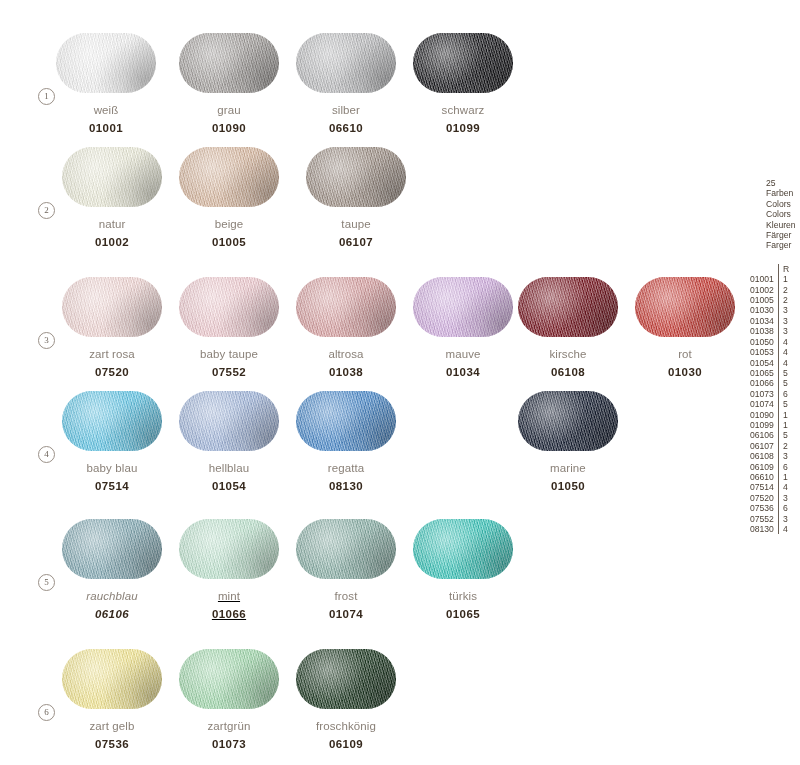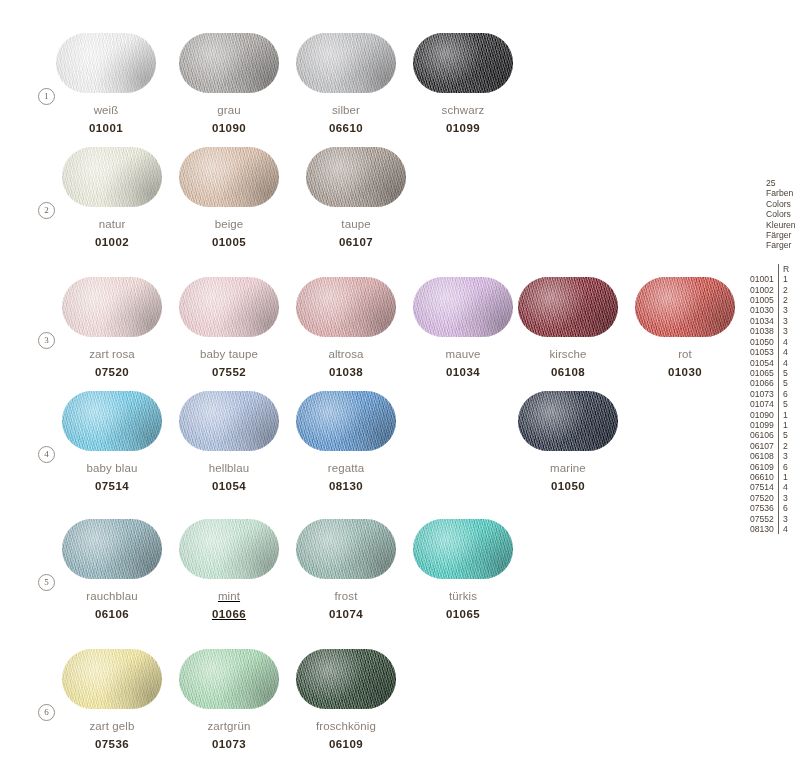--- a/index.html
+++ b/index.html
@@ -337,21 +337,21 @@
           <div class="wind-b"></div>
           <div class="wind-c"></div>
           <div class="shade"></div>
         </div>
         <div class="swatch-name">marine</div>
         <div class="swatch-code">01050</div>
       </div>
     </div>
     <div class="color-row" style="top: 519px;">
       <div class="row-badge">5</div>
-      <div class="swatch-cell" style="left: 62px;">
+      <div class="swatch-cell" style="left: 62px; font-style: italic;">
         <div class="yarn-ball" style="background: rgb(137, 176, 187);">
           <div class="wind-a"></div>
           <div class="wind-b"></div>
           <div class="wind-c"></div>
           <div class="shade"></div>
         </div>
         <div class="swatch-name">rauchblau</div>
         <div class="swatch-code">06106</div>
       </div>
       <div class="swatch-cell" style="left: 179px; text-decoration: underline;">

